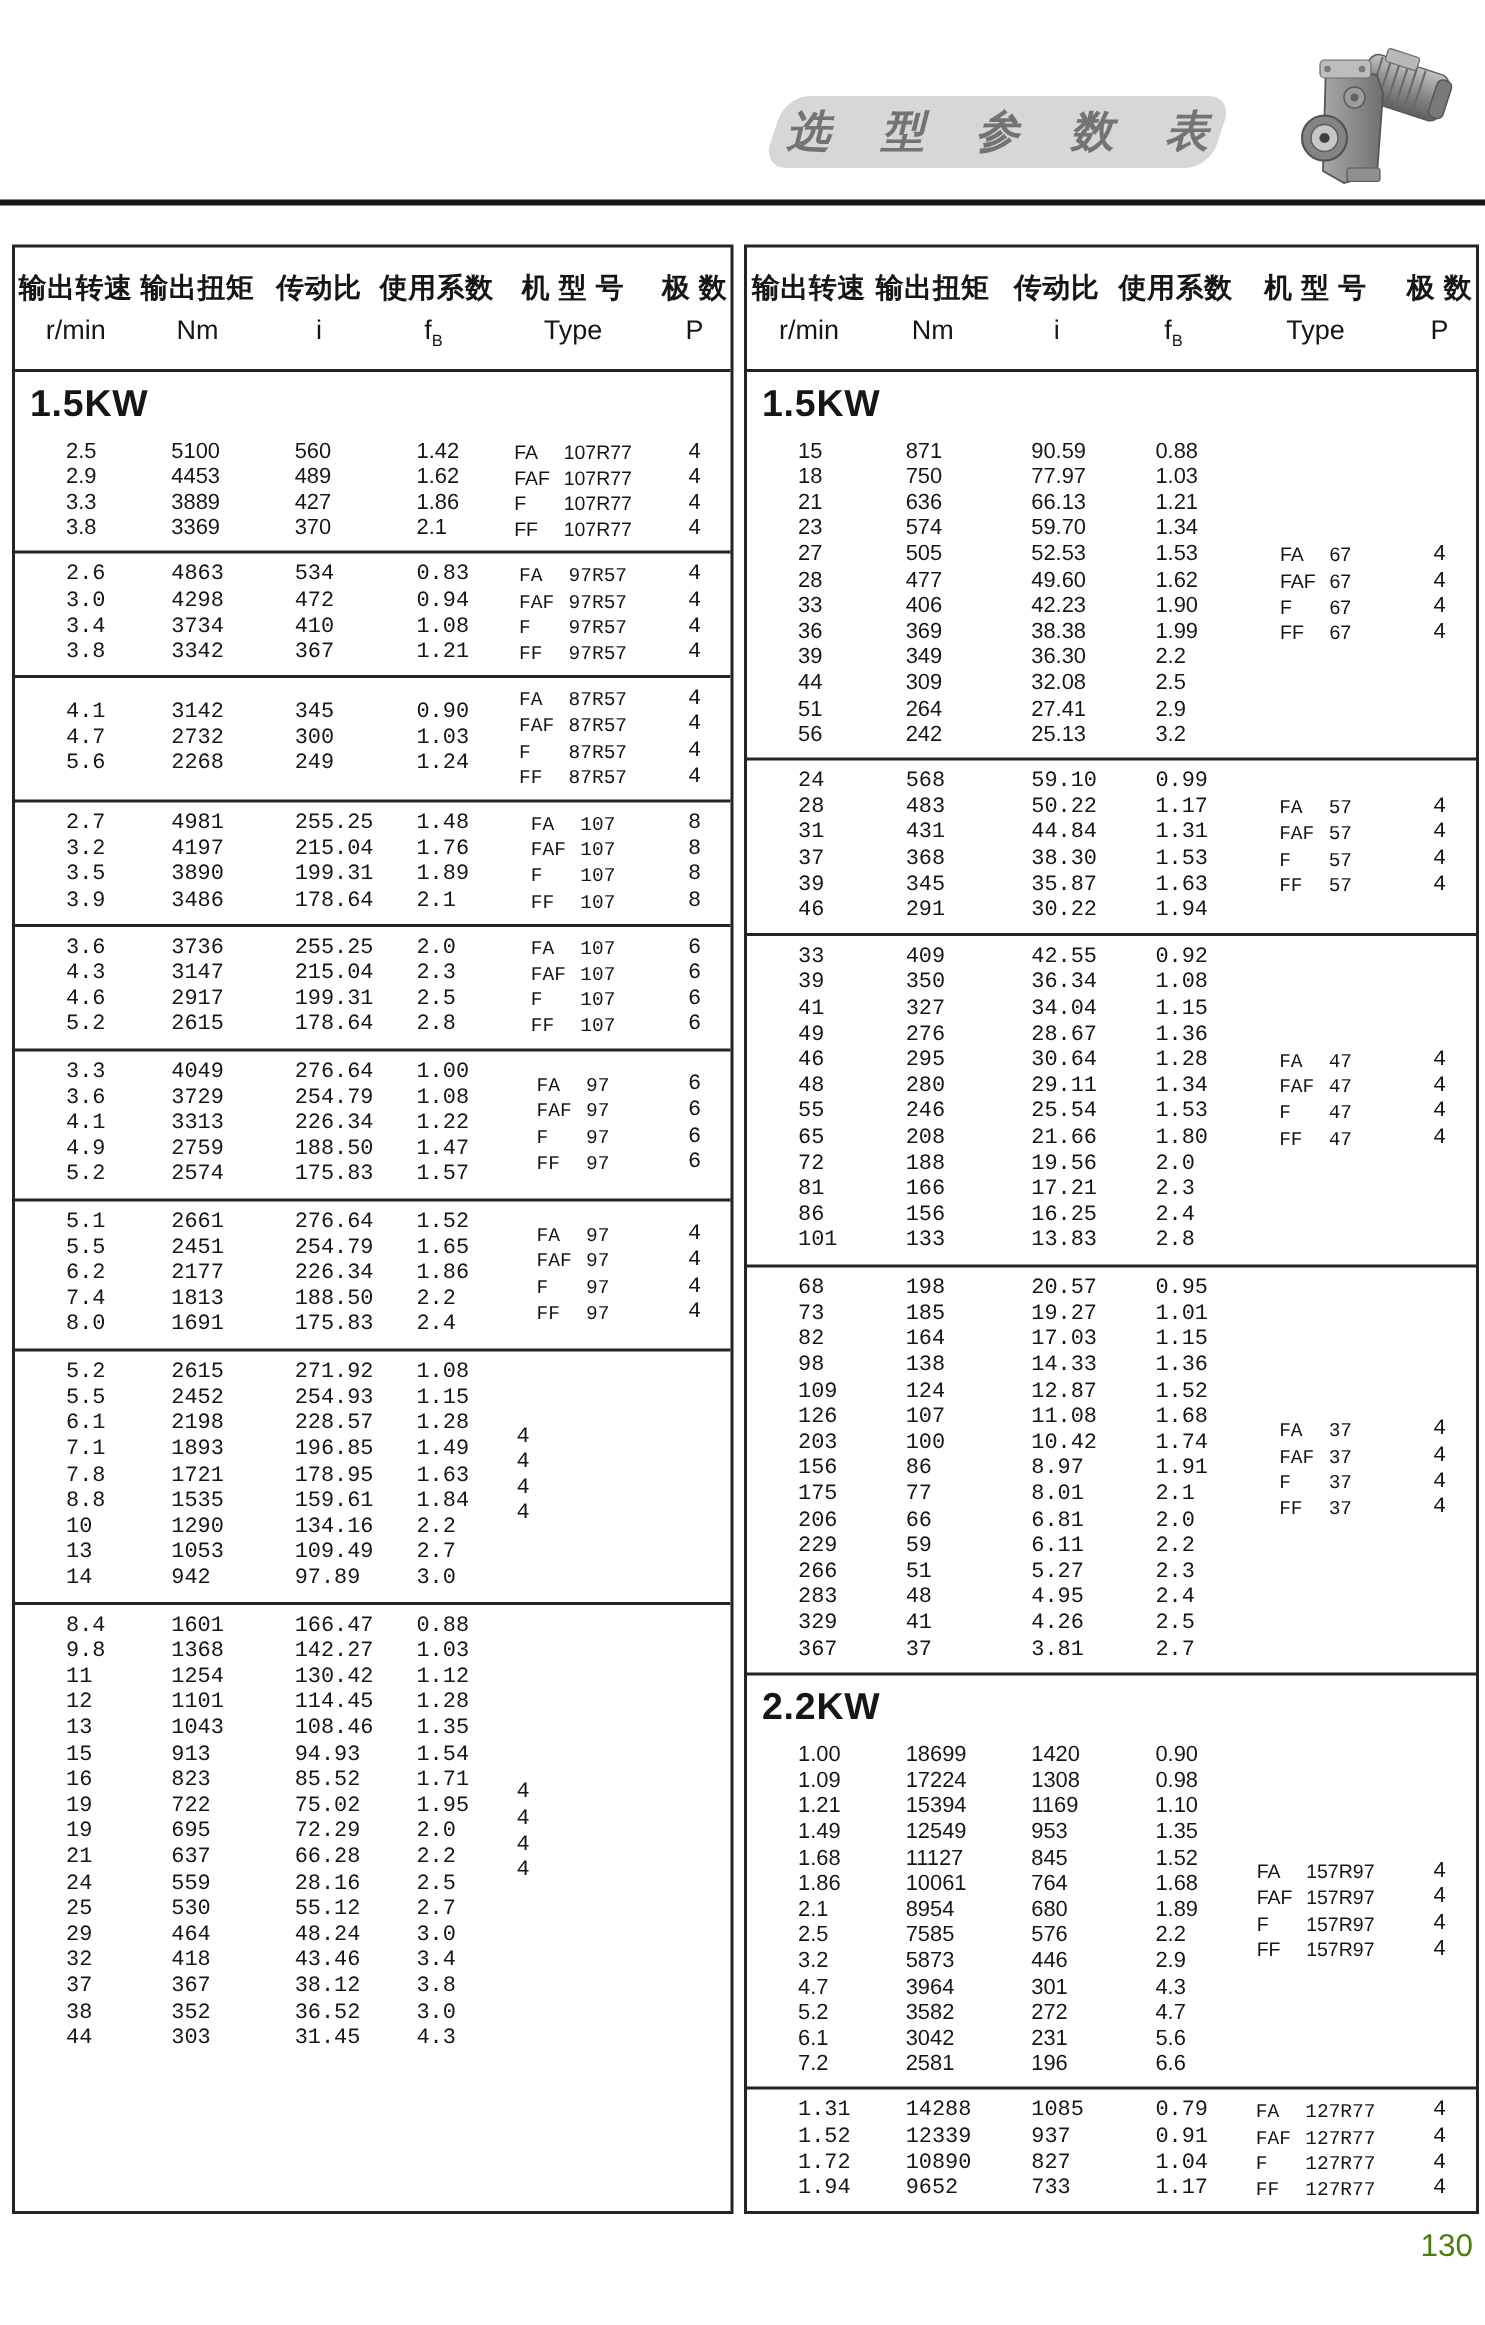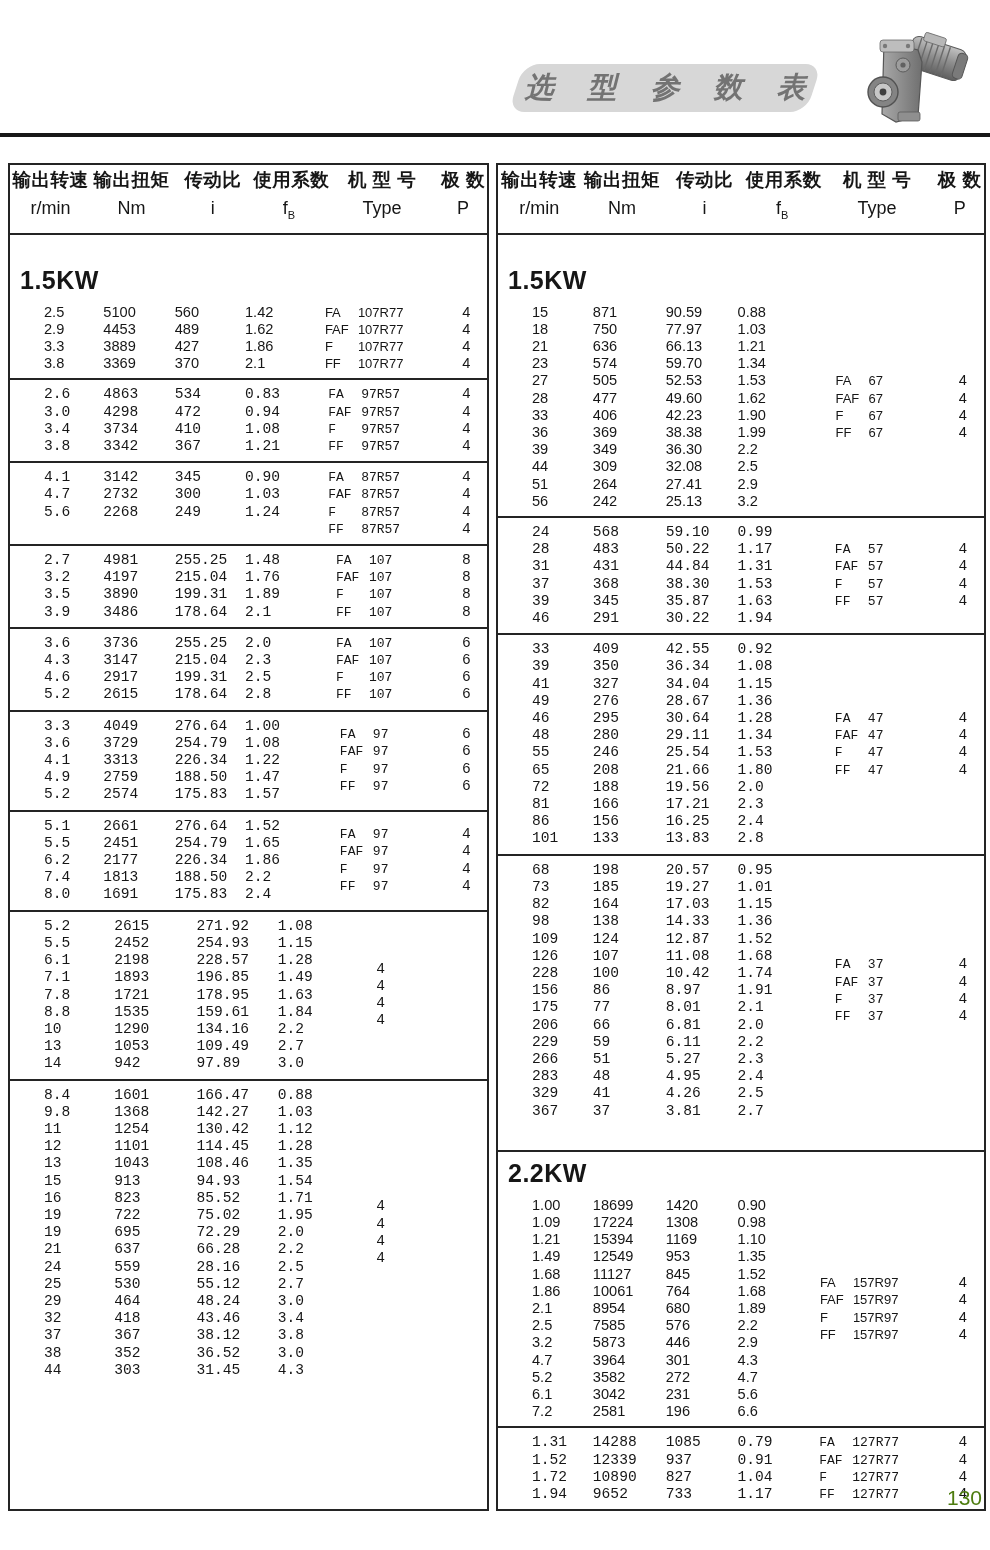--- a/index.html
+++ b/index.html
@@ -26,32 +26,32 @@
   #tables{
     position:absolute;left:8px;top:163px;width:978px;
     display:flex;gap:7px;align-items:stretch;
   }
   .ptable{
     border:2px solid #242424;background:#fff;
     display:flex;flex-direction:column;box-sizing:border-box;
   }
   .t-left{width:481px;}
   .t-right{width:490px;}
-  .thead{border-bottom:2px solid #242424;padding:2px 0 12px;}
+  .thead{border-bottom:2px solid #242424;padding:14px 0 12px;}
   .hrow{display:grid;grid-template-columns:17% 17% 17% 15% 24% 10%;text-align:center;}
   .hzh .hc{font-size:18.5px;font-weight:bold;letter-spacing:0.5px;white-space:nowrap;}
   .hen{margin-top:6px;}
   .hen .hc{font-size:18px;}
   .hen sub{font-size:11px;}
-  .section-title{font-size:25px;font-weight:bold;padding:7px 0 3px 10px;letter-spacing:0.5px;margin-top:24px;}
+  .section-title{font-size:25px;font-weight:bold;padding:7px 0 3px 10px;letter-spacing:0.5px;}
   .sec-sep{border-top:2px solid #242424;}
   .tblock{padding:6px 0;}
   .tblock + .tblock{border-top:2px solid #242424;font-family:Liberation Mono, monospace;}
   .tblock.grow{flex:1;}
-  .binner{display:flex;gap:32px;}
+  .binner{display:flex;align-items:center;}
   .rows{width:66%;}
   .drow{display:grid;grid-template-columns:25.8% 25.8% 25.8% 22.6%;
         line-height:17.2px;font-size:14.6px;}
   .c{text-align:left;white-space:nowrap;}
   .c1{padding-left:34px;}
   .c2{padding-left:23px;}
   .c3{padding-left:24px;}
   .c4{padding-left:24px;}
   .tmodels{width:24%;display:flex;justify-content:center;align-items:center;align-self:stretch;}
   .tlist{font-size:13px;line-height:17.2px;white-space:nowrap;}
@@ -921,21 +921,21 @@
               <span class="c c3">12.87</span>
               <span class="c c4">1.52</span>
             </div>
             <div class="drow">
               <span class="c c1">126</span>
               <span class="c c2">107</span>
               <span class="c c3">11.08</span>
               <span class="c c4">1.68</span>
             </div>
             <div class="drow">
-              <span class="c c1">228</span>
+              <span class="c c1">203</span>
               <span class="c c2">100</span>
               <span class="c c3">10.42</span>
               <span class="c c4">1.74</span>
             </div>
             <div class="drow">
               <span class="c c1">156</span>
               <span class="c c2">86</span>
               <span class="c c3">8.97</span>
               <span class="c c4">1.91</span>
             </div>

